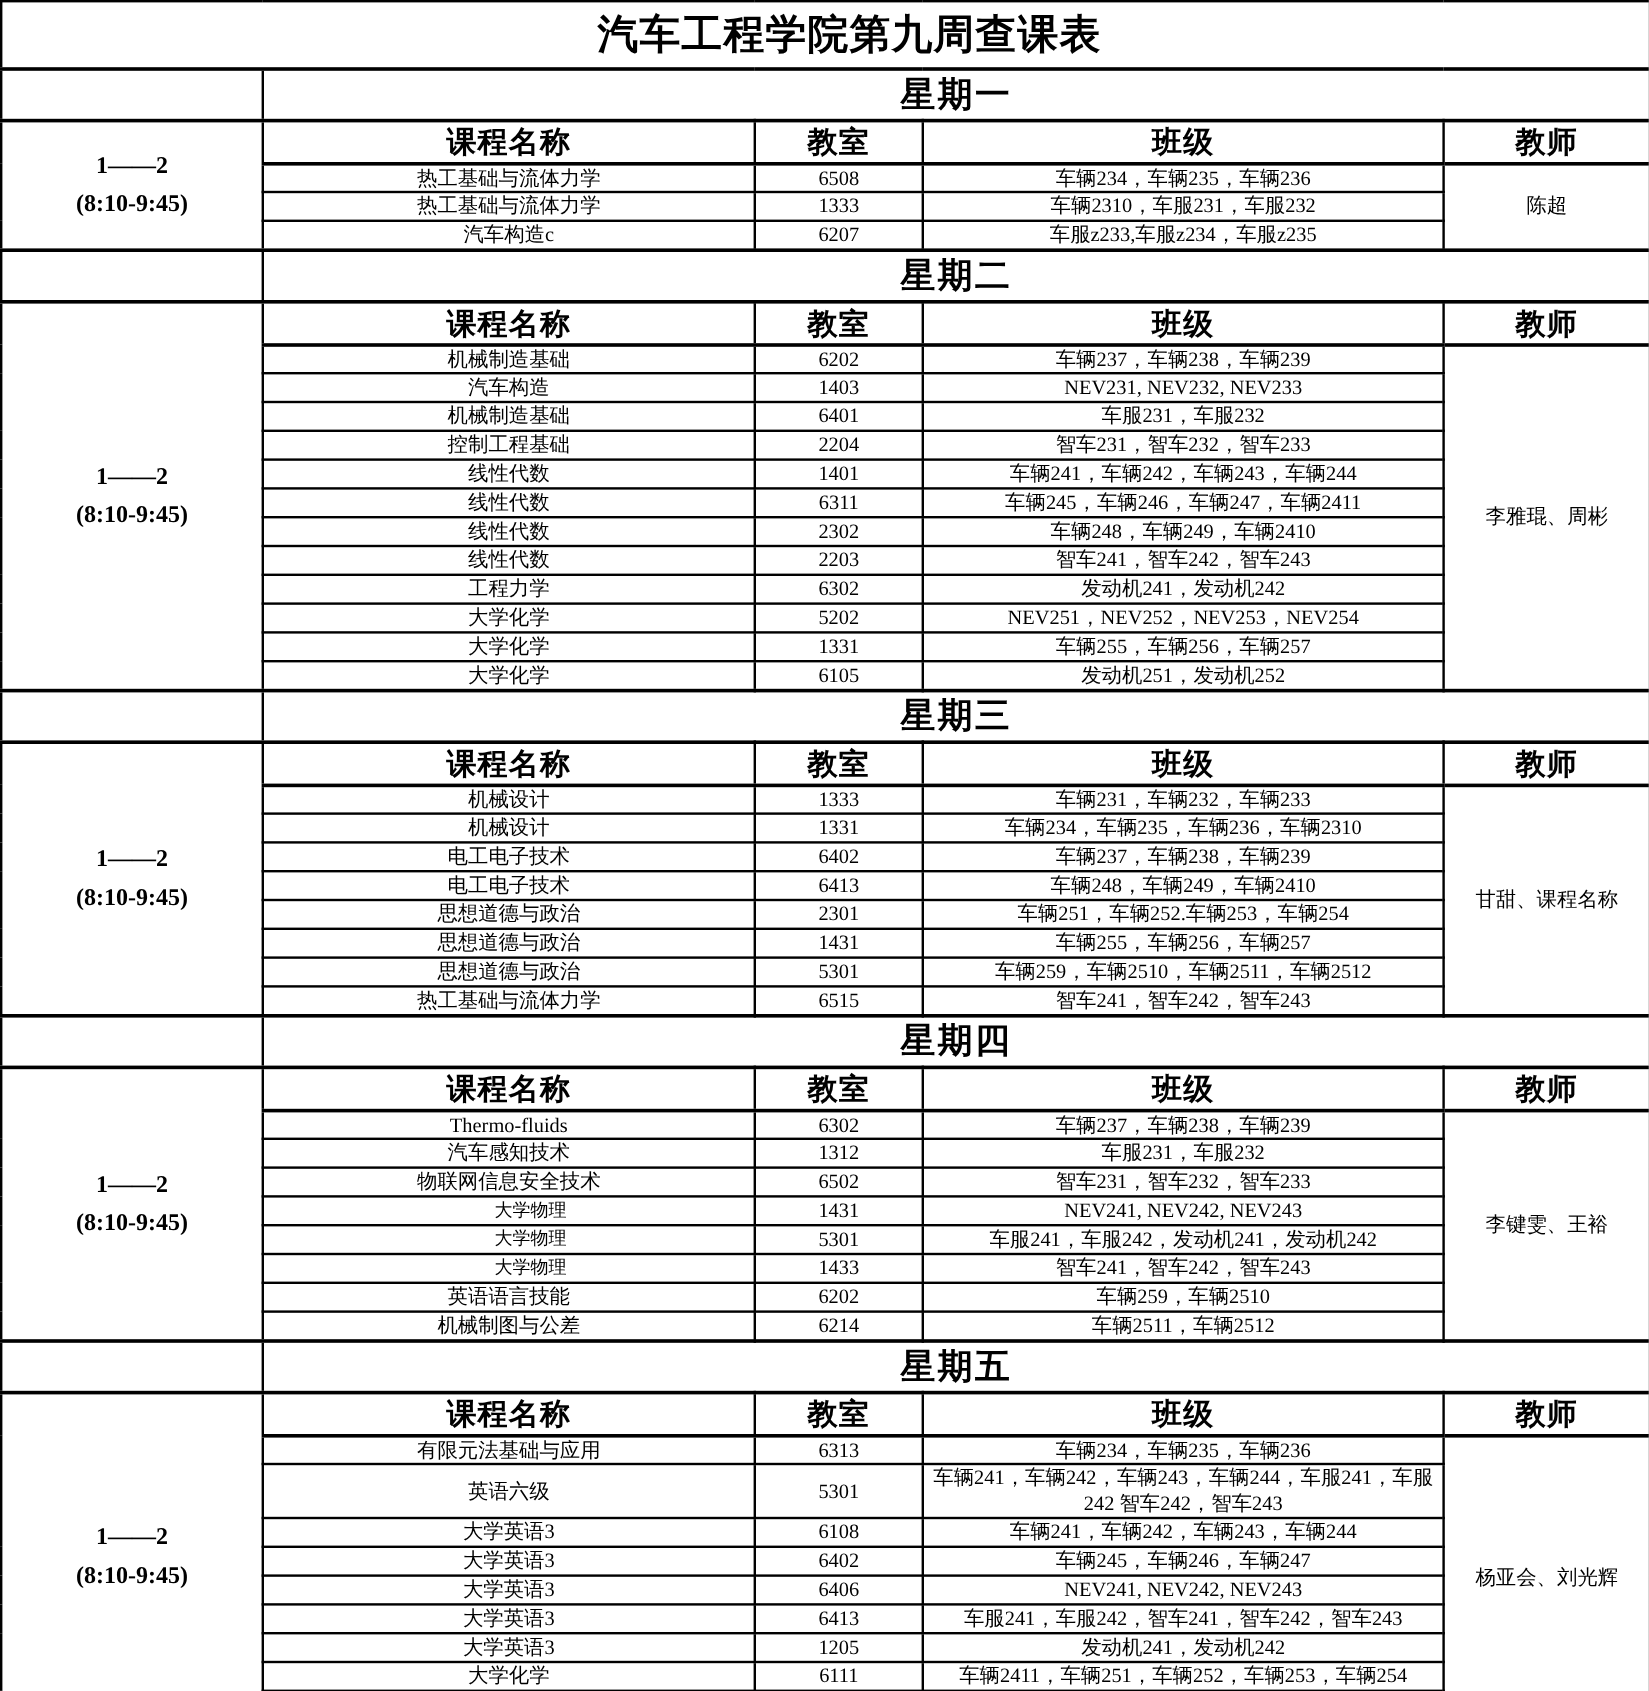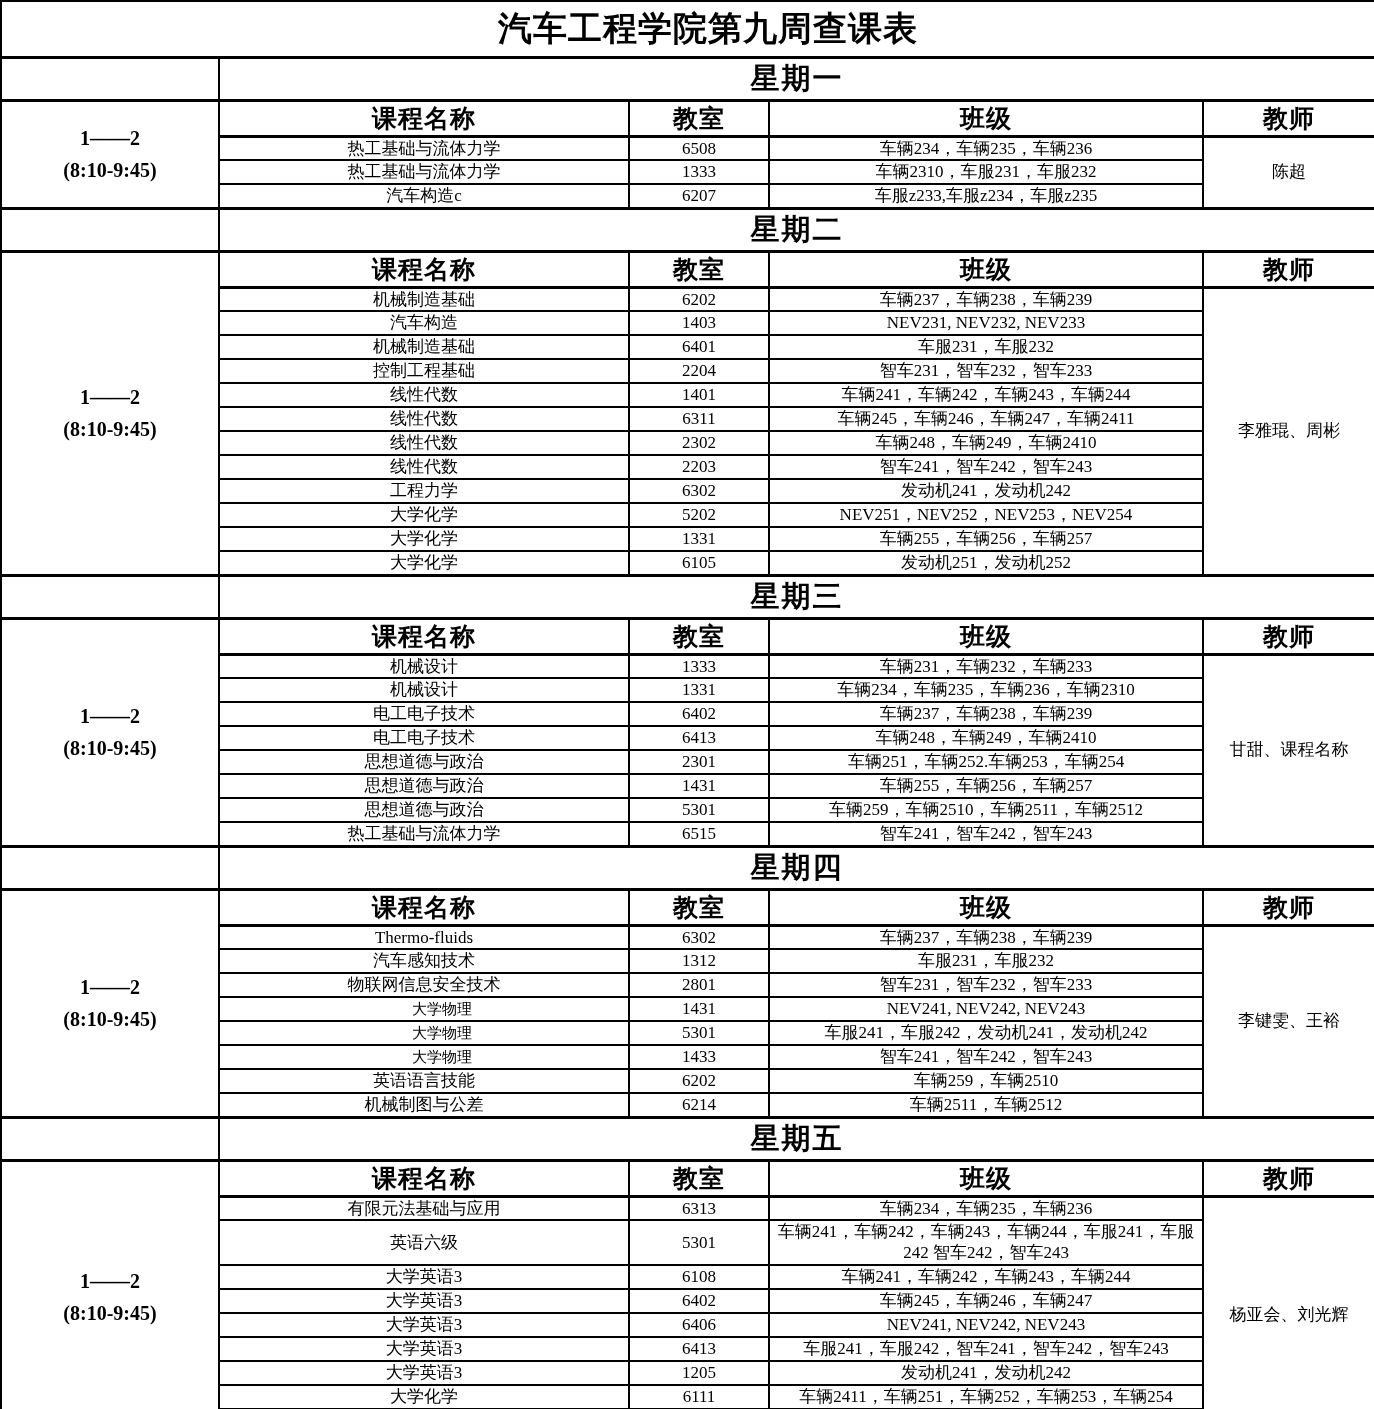--- a/index.html
+++ b/index.html
@@ -262,21 +262,21 @@
         <td>车辆237，车辆238，车辆239</td>
         <td class="teacher-cell" rowspan="8">李键雯、王裕</td>
       </tr>
       <tr class="data-row">
         <td>汽车感知技术</td>
         <td>1312</td>
         <td>车服231，车服232</td>
       </tr>
       <tr class="data-row">
         <td>物联网信息安全技术</td>
-        <td>2801</td>
+        <td>6502</td>
         <td>智车231，智车232，智车233</td>
       </tr>
       <tr class="data-row">
         <td class="sans">大学物理</td>
         <td>1431</td>
         <td>NEV241, NEV242, NEV243</td>
       </tr>
       <tr class="data-row">
         <td class="sans">大学物理</td>
         <td>5301</td>

